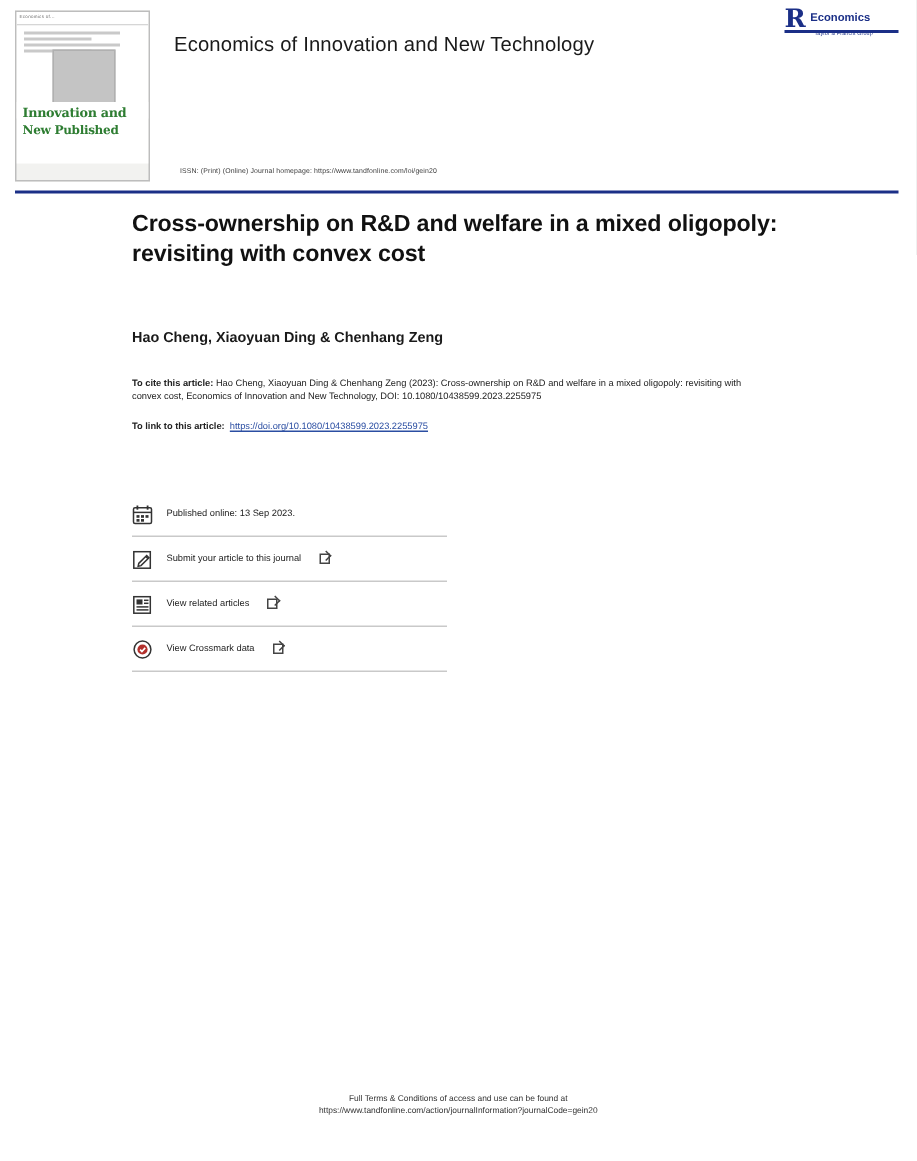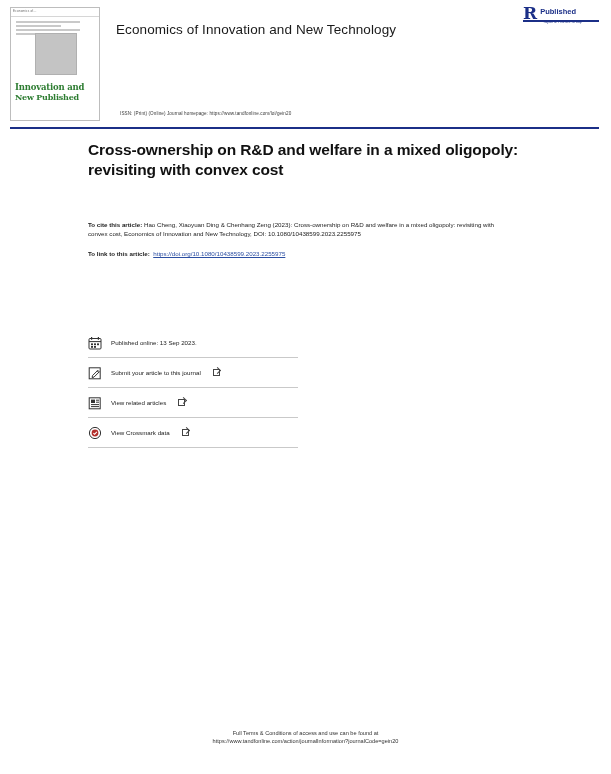--- a/index.html
+++ b/index.html
@@ -75,21 +75,21 @@
     top: 16px;
     width: 40px;
     height: 40px;
     background: #c4c4c4;
     border: 1px solid #b0b0b0;
   }
   .cover-title {
     position: absolute;
     left: 0;
     right: 0;
-    bottom: 0;
+    bottom: 11px;
     height: 41px;
     background: #ffffff;
     padding: 3px 4px;
     box-sizing: border-box;
   }
   .cover-title span {
     display: block;
     color: #2e7d32;
     font-family: "DejaVu Serif", serif;
     font-weight: bold;
@@ -280,32 +280,33 @@
         <span>Innovation and</span>
         <span class="sub">New Published</span>
       </div>
     </div>
 
     <div class="journal-title">Economics of Innovation and New Technology</div>
 
     <div class="publisher">
       <div class="logo-row">
         <div class="rmark">R</div>
-        <div class="pname">Published</div>
+        <div class="pname">Economics</div>
       </div>
       <div class="ptag">Taylor &amp; Francis Group</div>
     </div>
     <div class="publisher-bar"></div>
 
     <div class="issn-line">ISSN: (Print) (Online) Journal homepage: https://www.tandfonline.com/loi/gein20</div>
     <div class="rule-thick"></div>
   </div>
 
   <div class="article">
     <div class="art-title">Cross-ownership on R&amp;D and welfare in a mixed oligopoly: revisiting with convex cost</div>
+    <div class="authors">Hao Cheng, Xiaoyuan Ding &amp; Chenhang Zeng</div>
 
     <div class="cite-para">
       <b>To cite this article:</b><span> Hao Cheng, Xiaoyuan Ding &amp; Chenhang Zeng (2023): Cross-ownership on R&amp;D and welfare in a mixed oligopoly: revisiting with convex cost, Economics of Innovation and New Technology, DOI: 10.1080/10438599.2023.2255975</span>
     </div>
 
     <div class="cite-para">
       <b>To link to this article:</b>&nbsp;
       <a class="link-blue" href="#">https://doi.org/10.1080/10438599.2023.2255975</a>
     </div>
   </div>

